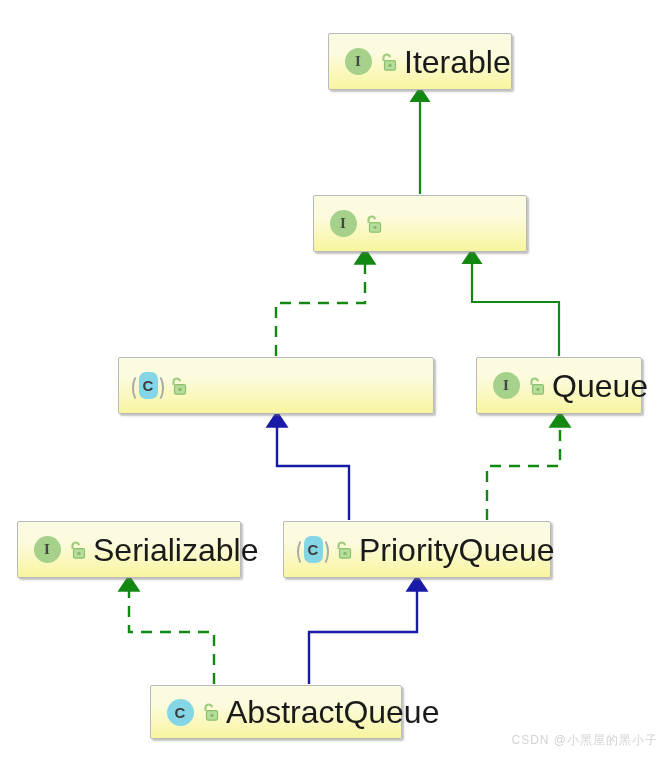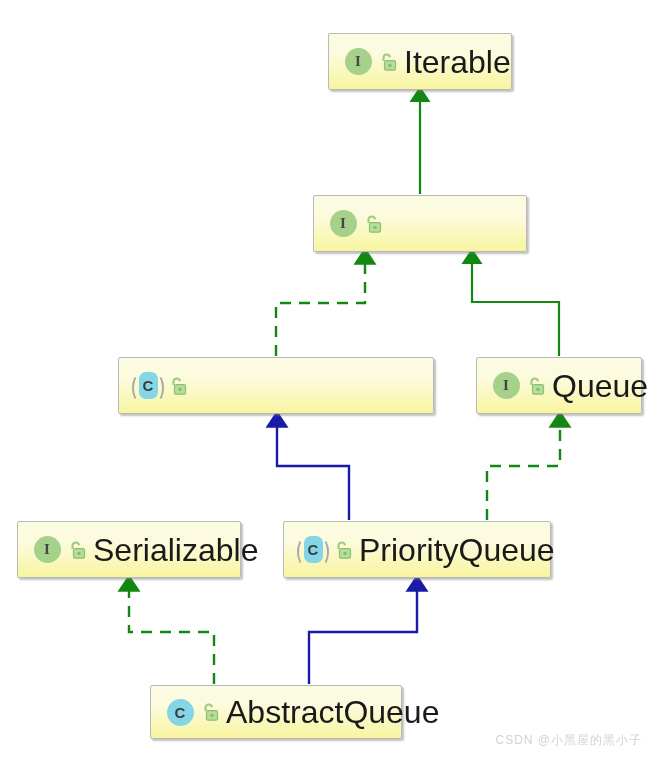--- a/index.html
+++ b/index.html
@@ -131,21 +131,21 @@
   }
   .node-label {
     font-size: 32px;
     color: #1a1a1a;
     white-space: nowrap;
     letter-spacing: 0px;
     line-height: 1;
   }
   .watermark {
     position: absolute;
-    right: 24px;
+    right: 8px;
     bottom: 12px;
     font-size: 12px;
     color: #d2d2d2;
     white-space: nowrap;
     letter-spacing: 1px;
     z-index: 2;
   }
 </style>
 </head>
 <body>

